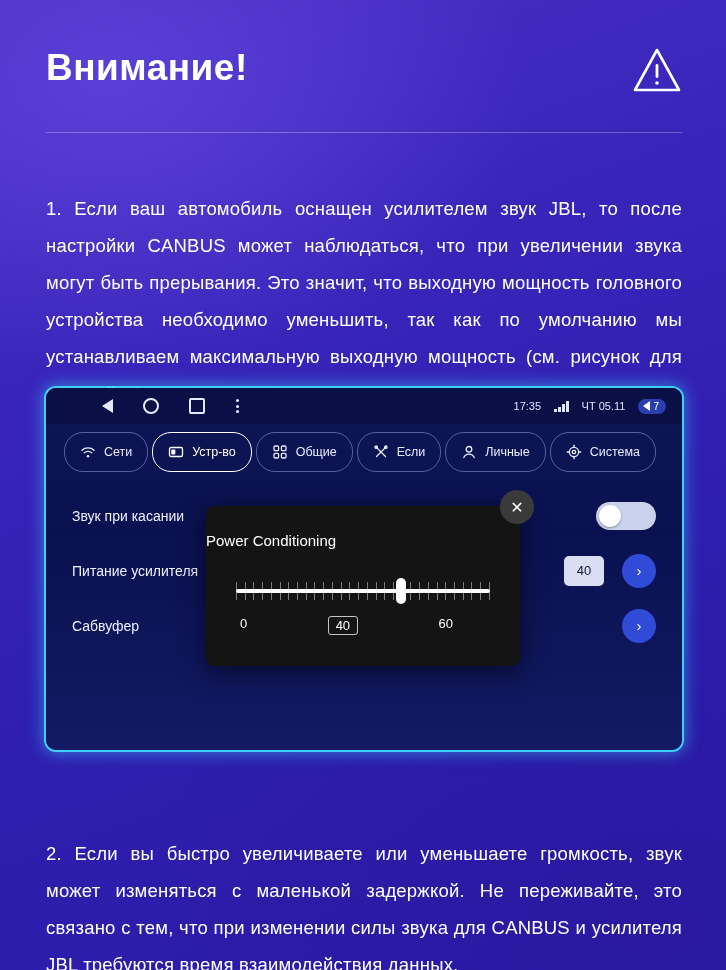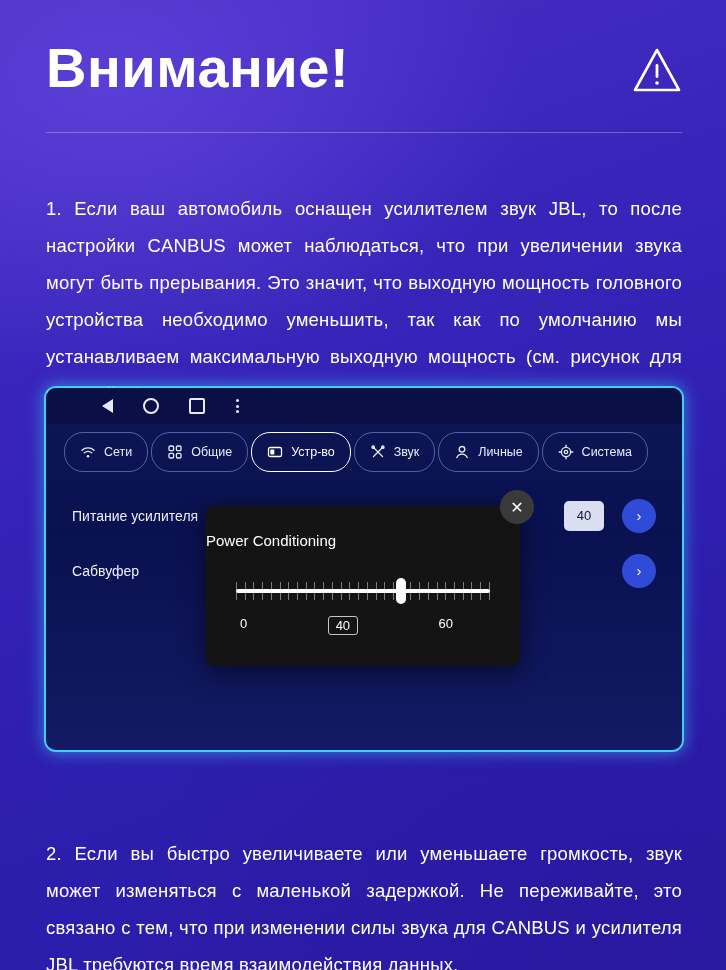--- a/index.html
+++ b/index.html
@@ -26,21 +26,21 @@
 
   
   .header {
     position: absolute;
     left: 46px;
     top: 38px;
     right: 40px;
     height: 70px;
   }
   .title {
-    font-size: 56px;
+    font-size: 37px;
     font-weight: bold;
     color: #ffffff;
     letter-spacing: 0.5px;
     line-height: 60px;
     margin: 0;
   }
   .warn-icon {
     position: absolute;
     right: 4px;
     top: 8px;
@@ -164,21 +164,21 @@
   .spk {
     width: 0; height: 0;
     border-top: 5px solid transparent;
     border-bottom: 5px solid transparent;
     border-right: 7px solid #ffffff;
   }
 
   
   .dev-tabs {
     position: absolute;
-    left: 0; right: 16px;
+    left: 0; right: 8px;
     top: 44px;
     display: flex;
     justify-content: space-between;
     padding: 0 18px;
   }
   .tab {
     display: flex;
     align-items: center;
     gap: 8px;
     height: 38px;
@@ -359,71 +359,85 @@
       <div class="nav-icons">
         <span class="nav-back"></span>
         <span class="nav-home"></span>
         <span class="nav-recent"></span>
         <span class="nav-more">
             <i></i>
             <i></i>
             <i></i>
           </span>
       </div>
+      <div class="status-right">
+        <span>17:35</span>
+        <span class="sig-bars">
+            <i></i>
+            <i></i>
+            <i></i>
+            <i></i>
+          </span>
+        <span>ЧТ 05.11</span>
+        <span class="vol-chip">
+          <span class="spk"></span>
+          <span>7</span>
+        </span>
+      </div>
     </div>
 
     <div class="dev-tabs">
 
       <div class="tab">
         <span class="tab-ico">
           <svg viewBox="0 0 16 16" width="16" height="16">
             <path d="M2 6.2 A9 9 0 0 1 14 6.2" fill="none" stroke="#e8ecff" stroke-width="1.4" stroke-linecap="round"></path>
             <path d="M4.3 8.8 A6 6 0 0 1 11.7 8.8" fill="none" stroke="#e8ecff" stroke-width="1.4" stroke-linecap="round"></path>
             <circle cx="8" cy="12.2" r="1.3" fill="#e8ecff"></circle>
           </svg>
         </span>
         <span>Сети</span>
+      </div>
+
+      <div class="tab active">
+        <span class="tab-ico">
+          <svg viewBox="0 0 16 16" width="16" height="16">
+            <rect x="1.5" y="3.5" width="13" height="9" rx="1.6" fill="none" stroke="#ffffff" stroke-width="1.3"></rect>
+            <rect x="3.3" y="5.4" width="4" height="5.2" rx="0.8" fill="#ffffff"></rect>
+          </svg>
+        </span>
+        <span>Устр-во</span>
       </div>
 
       <div class="tab">
         <span class="tab-ico">
           <svg viewBox="0 0 16 16" width="16" height="16">
             <g fill="none" stroke="#e8ecff" stroke-width="1.3">
               <rect x="2" y="2" width="4.6" height="4.6" rx="1.2"></rect>
               <rect x="9.4" y="2" width="4.6" height="4.6" rx="1.2"></rect>
               <rect x="2" y="9.4" width="4.6" height="4.6" rx="1.2"></rect>
               <rect x="9.4" y="9.4" width="4.6" height="4.6" rx="1.2"></rect>
             </g>
           </svg>
         </span>
         <span>Общие</span>
       </div>
 
-      <div class="tab active">
-        <span class="tab-ico">
-          <svg viewBox="0 0 16 16" width="16" height="16">
-            <rect x="1.5" y="3.5" width="13" height="9" rx="1.6" fill="none" stroke="#ffffff" stroke-width="1.3"></rect>
-            <rect x="3.3" y="5.4" width="4" height="5.2" rx="0.8" fill="#ffffff"></rect>
-          </svg>
-        </span>
-        <span>Устр-во</span>
-      </div>
-
       <div class="tab">
         <span class="tab-ico">
           <svg viewBox="0 0 16 16" width="16" height="16">
             <g stroke="#e8ecff" stroke-width="1.3" fill="none" stroke-linecap="round">
               <path d="M3 3 L12.5 12.5"></path>
               <path d="M13 3 L3.5 12.5"></path>
               <circle cx="3.2" cy="3.2" r="1.2"></circle>
               <circle cx="12.8" cy="3.2" r="1.2"></circle>
             </g>
           </svg>
         </span>
-        <span>Звук</span>
+        <span>Если</span>
       </div>
 
       <div class="tab">
         <span class="tab-ico">
           <svg viewBox="0 0 16 16" width="16" height="16">
             <circle cx="8" cy="5.3" r="2.8" fill="none" stroke="#e8ecff" stroke-width="1.3"></circle>
             <path d="M2.8 13.6 A5.6 5.6 0 0 1 13.2 13.6" fill="none" stroke="#e8ecff" stroke-width="1.3" stroke-linecap="round"></path>
           </svg>
         </span>
         <span>Личные</span>
@@ -441,20 +455,26 @@
                 <path d="M13.2 8 H14.8"></path>
             </g>
           </svg>
         </span>
         <span>Система</span>
       </div>
     </div>
 
     <div class="dev-rows">
 
+      <div class="dev-row">
+        <span class="row-label">Звук при касании</span>
+        <span class="toggle">
+            <i></i>
+          </span>
+      </div>
 
       <div class="dev-row">
         <span class="row-label">Питание усилителя</span>
         <span class="value-box">40</span>
         <span class="chev">›</span>
       </div>
 
       <div class="dev-row">
         <span class="row-label">Сабвуфер</span>
         <span class="chev">›</span>

